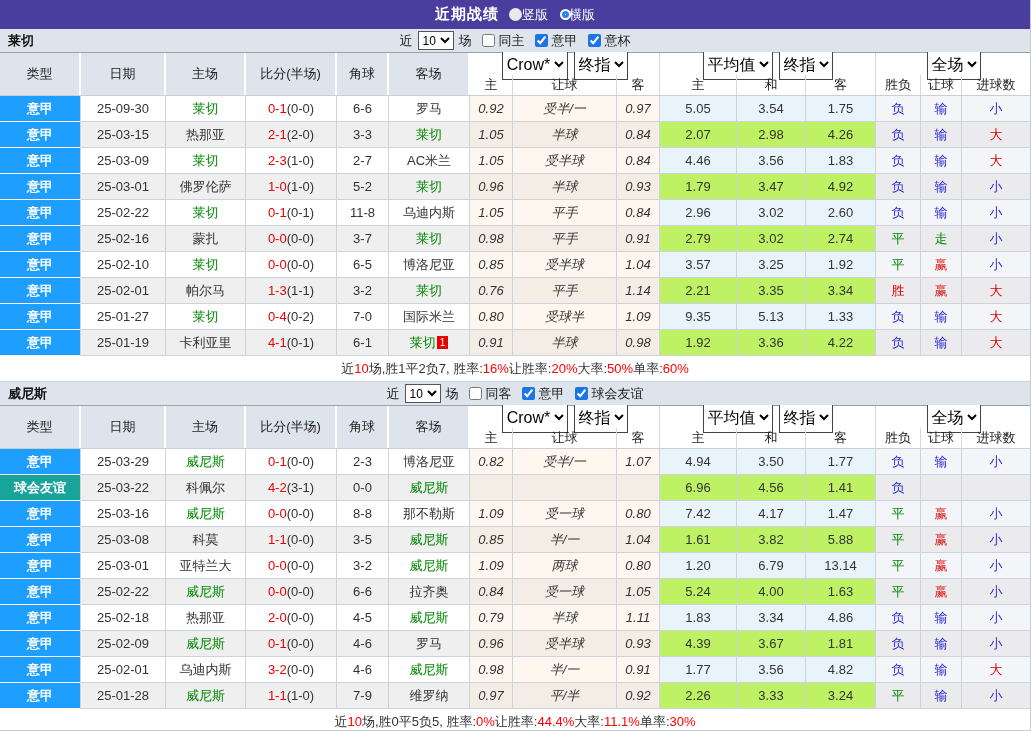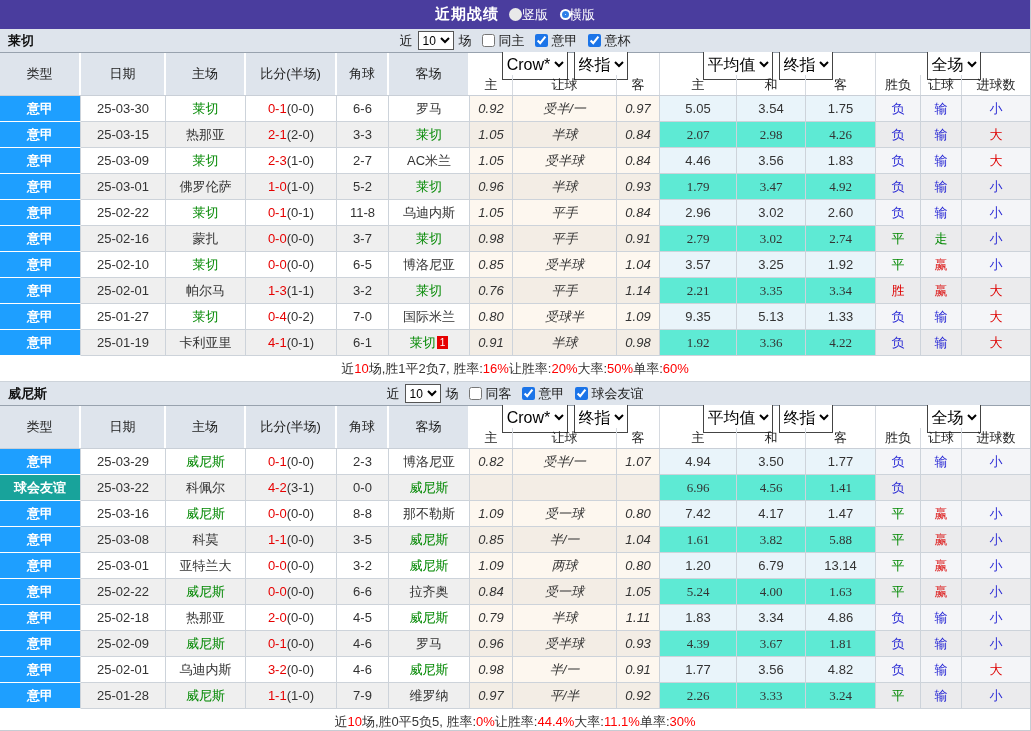--- a/index.html
+++ b/index.html
@@ -37,21 +37,21 @@
   .hgroup select { height:32px; font-size:16px; border:1px solid #444; background:#fff;text-align:center; }
 
   
   .trow { height:26px; }
   .trow .cell { display:flex; align-items:center; justify-content:center; border-right:1px solid #CDD3DA; border-bottom:1px solid #CDD3DA; background:#fff; color:#333; overflow:hidden; white-space:nowrap; }
   .trow.alt .cell { background:#EFEFEF; }
   .cell.c-type { color:#fff; font-weight:bold; border-bottom:1px solid #fff; border-right:1px solid #CDD3DA; }
   .trow .c-asian { background:#FDF7EF;font-style:italic; }
   .trow.alt .c-asian { background:#F3EDE5; }
   .trow .c-euro { background:#E9F4FA; }
-  .trow.alt .c-euro { background:#5eead4;font-family:Liberation Serif, serif; }
+  .trow.alt .c-euro { background:#bef264; }
   .trow .c-res { background:#F4F5F8; }
   .trow.alt .c-res { background:#EBEBED; }
   .score-main { color:#E60000; }
   .score-half { color:#333; }
   .team-self { color:#008800; }
   .badge { background:#E60000; color:#fff; font-size:10px; line-height:13px; padding:0 3px; margin-left:1px; display:inline-block; }
 
   
   .summary { height:26px; display:flex; align-items:center; justify-content:center; background:#fff; border-bottom:1px solid #CDD3DA; font-size:13px; }
   .sum-dark { color:#333; }
@@ -116,21 +116,21 @@
     <div class="th sub gc11">和</div>
     <div class="th sub gc12">客</div>
     <div class="th sub gc13">胜负</div>
     <div class="th sub gc14">让球</div>
     <div class="th sub gc15">进球数</div>
   </div>
 
   <div>
       <div class="trow grid15">
         <div class="cell c-type" style="background: rgb(30, 159, 255);">意甲</div>
-        <div class="cell">25-03-30</div>
+        <div class="cell">25-09-30</div>
         <div class="cell">
           <span class="team-self">莱切</span>
         </div>
         <div class="cell">
           <span class="score-main">0-1</span>
           <span class="score-half">(0-0)</span>
         </div>
         <div class="cell">6-6</div>
         <div class="cell">
           <span>罗马</span>

